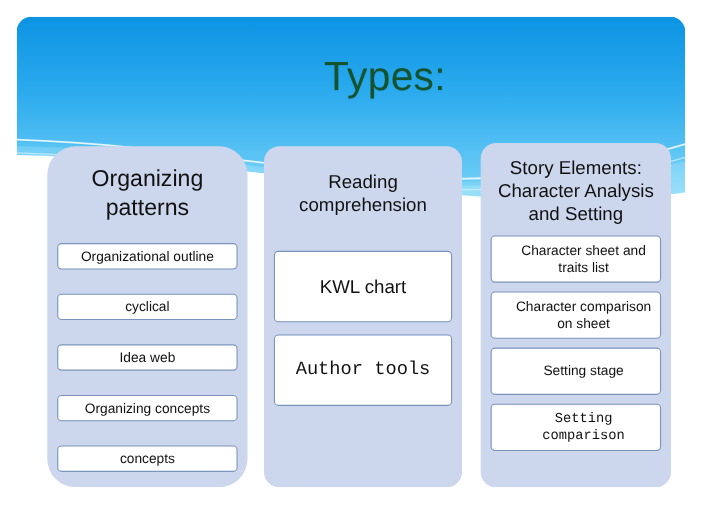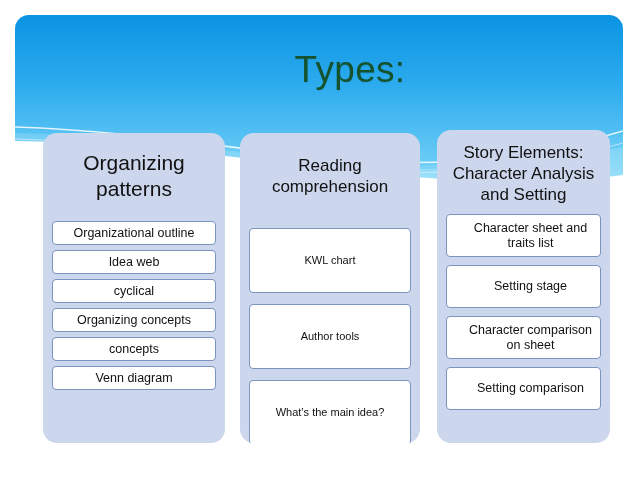--- a/index.html
+++ b/index.html
@@ -51,21 +51,21 @@
     padding-left: 31px;
   }
 
   
   .panel {
     position: absolute;
     background: #ccd6ec;
     border-radius: 14px;
     box-sizing: border-box;
   }
-  #panel-0 { left: 28px;  top: 118px; width: 182px; height: 310px; }
+  #panel-0 { left: 28px;  top: 118px; width: 182px; height: 310px; border-radius: 26px; }
   #panel-1 { left: 225px; top: 118px; width: 180px; height: 310px; }
   #panel-2 { left: 422px; top: 115px; width: 173px; height: 313px; }
 
   .panel-title {
     position: absolute;
     left: 6px;
     right: 6px;
     text-align: center;
     color: #111111;
     font-size: 19px;
@@ -93,38 +93,38 @@
     box-sizing: border-box;
     display: flex;
     align-items: center;
     justify-content: center;
     text-align: center;
     color: #111111;
     padding: 1px 3px;
   }
   #panel-0 .item {
     height: 24px;
-    margin-bottom: 5px;
+    margin-bottom: 22px;
     font-size: 12.5px;
     line-height: 14px;
   }
   #panel-1 .item {
     height: 65px;
     margin-bottom: 11px;
-    font-size: 11px;
+    font-size: 17px;
     line-height: 15px;
   }
   #panel-2 .item {
     height: 43px;
     margin-bottom: 8px;
     font-size: 12.5px;
     line-height: 15px;
     padding-left: 17px;
   }
-  .item:last-child { margin-bottom: 0; }
+  .item:last-child { margin-bottom: 0; font-family: Liberation Mono, monospace; }
 </style>
 </head>
 <body>
 
 <div id="slide">
 
   <svg id="header-art" viewBox="0 0 608 175" preserveAspectRatio="none" xmlns="http://www.w3.org/2000/svg">
     <defs>
       <linearGradient id="skyGrad" x1="0" y1="0" x2="0" y2="1">
         <stop offset="0%" stop-color="#0b93e2"></stop>
@@ -154,40 +154,39 @@
       <path d="M0,175 V128 C110,126 200,140 300,152 C400,164 500,172 608,162 V175 Z" fill="#ffffff"></path>
     </g>
   </svg>
 
   <div id="slide-title">Types:</div>
 
   <div class="panel" id="panel-0">
     <div class="panel-title">Organizing patterns</div>
     <div class="items">
       <div class="item">Organizational outline</div>
+      <div class="item">cyclical</div>
       <div class="item">Idea web</div>
-      <div class="item">cyclical</div>
       <div class="item">Organizing concepts</div>
       <div class="item">concepts</div>
       <div class="item">Venn diagram</div>
     </div>
   </div>
 
   <div class="panel" id="panel-1">
     <div class="panel-title">Reading comprehension</div>
     <div class="items">
       <div class="item">KWL chart</div>
       <div class="item">Author tools</div>
-      <div class="item">What’s the main idea?</div>
     </div>
   </div>
 
   <div class="panel" id="panel-2">
     <div class="panel-title">Story Elements: Character Analysis and Setting</div>
     <div class="items">
       <div class="item">Character sheet and traits list</div>
+      <div class="item">Character comparison on sheet</div>
       <div class="item">Setting stage</div>
-      <div class="item">Character comparison on sheet</div>
       <div class="item">Setting comparison</div>
     </div>
   </div>
 
 </div>
 
 </body></html>

